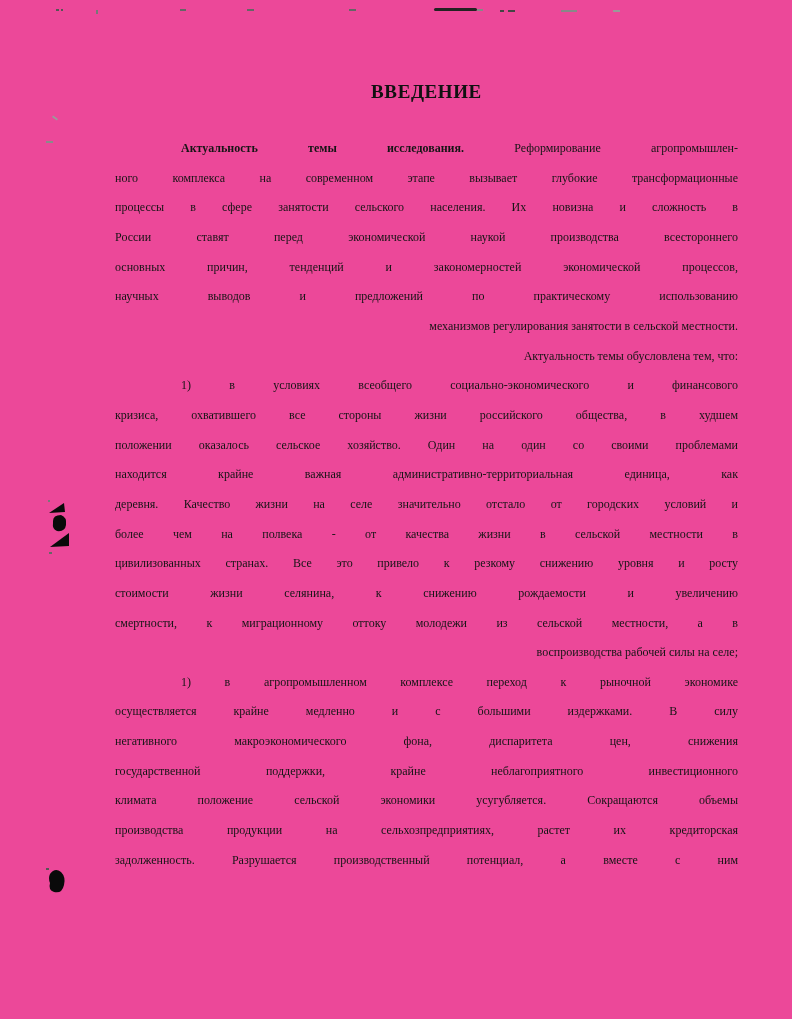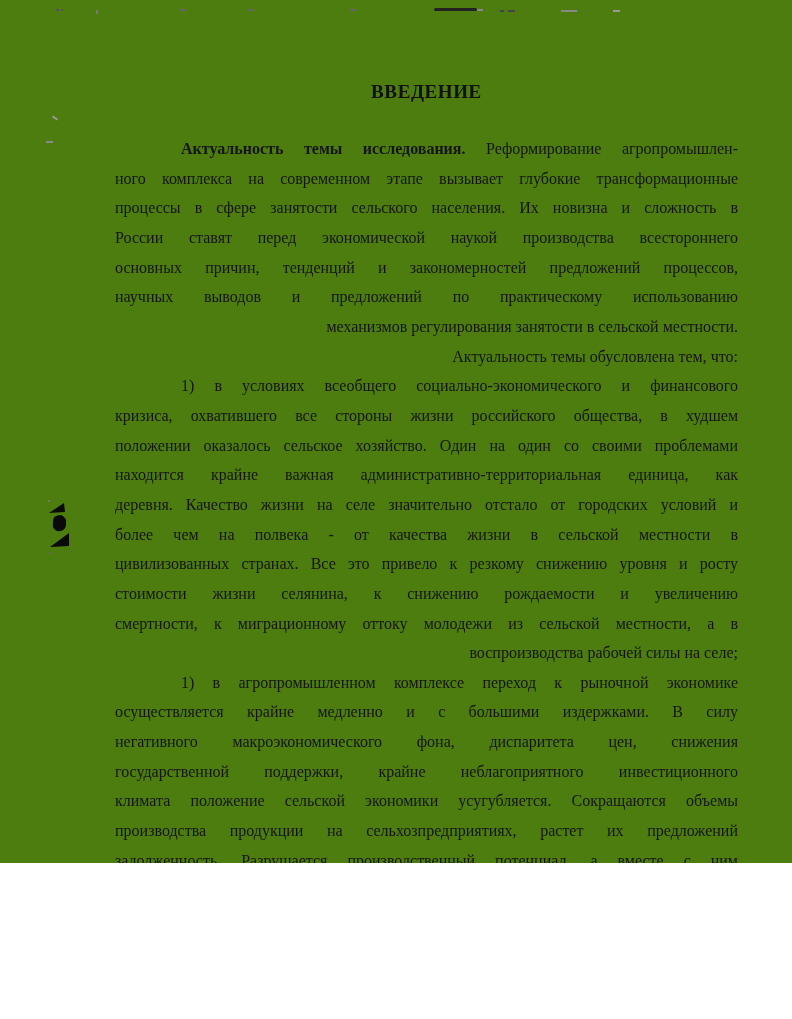--- a/index.html
+++ b/index.html
@@ -3,38 +3,38 @@
 <meta charset="utf-8">
 <style>
   html, body { margin: 0; padding: 0; }
   body {
     width: 792px; height: 1019px;
     background: #ffffff;
     font-family: "Liberation Serif", "DejaVu Serif", serif;
   }
   .page {
     position: relative;
-    width: 792px; height: 863px;
-    background: #4d7c0f;
+    width: 792px; height: 1019px;
+    background: #ec4899;
     overflow: hidden;
     color: #161616;
   }
   .title {
     position: absolute;
     top: 68px; left: 115px; width: 623px;
     text-align: center;
     font-weight: bold;
     font-size: 19px;
     letter-spacing: 0.6px;
     color: #111;
   }
   .text-block {
     position: absolute;
     top: 134px; left: 115px; width: 623px;
-    font-size: 16px;
+    font-size: 12px;
     line-height: 29.65px;
     color: #151515;
   }
   .line { text-align: right; white-space: normal; }
   .line.j { text-align: justify; text-align-last: justify; }
   .line.indent { text-indent: 66px; }
   .line .b { font-weight: bold; }
   
   .speck { position: absolute; background: #555; }
   .sp1  { left: 56px;  top: 9px;  width: 3px;  height: 2px; }
@@ -90,36 +90,36 @@
     <path d="M8 12 Q13 5 19 10 Q24 15 22 23 Q20 32 12 30 Q6 28 8 21 Q6 16 8 12 Z" fill="#0a0a0a"></path>
   </svg>
 
   <h1 class="title">ВВЕДЕНИЕ</h1>
 
   <section class="text-block">
       <div class="line j indent"><span class="b">Актуальность темы исследования.</span> <span>Реформирование агропромышлен-</span></div>
       <div class="line j"><span>ного комплекса на современном этапе вызывает глубокие трансформационные</span></div>
       <div class="line j"><span>процессы в сфере занятости сельского населения. Их новизна и сложность в</span></div>
       <div class="line j"><span>России ставят перед экономической наукой производства всестороннего</span></div>
-      <div class="line j"><span>основных причин, тенденций и закономерностей предложений процессов,</span></div>
+      <div class="line j"><span>основных причин, тенденций и закономерностей экономической процессов,</span></div>
       <div class="line j"><span>научных выводов и предложений по практическому использованию</span></div>
       <div class="line"><span>механизмов регулирования занятости в сельской местности.</span></div>
       <div class="line indent"><span>Актуальность темы обусловлена тем, что:</span></div>
       <div class="line j indent"><span>1) в условиях всеобщего социально-экономического и финансового</span></div>
       <div class="line j"><span>кризиса, охватившего все стороны жизни российского общества, в худшем</span></div>
       <div class="line j"><span>положении оказалось сельское хозяйство. Один на один со своими проблемами</span></div>
       <div class="line j"><span>находится крайне важная административно-территориальная единица, как</span></div>
       <div class="line j"><span>деревня. Качество жизни на селе значительно отстало от городских условий и</span></div>
       <div class="line j"><span>более чем на полвека - от качества жизни в сельской местности в</span></div>
       <div class="line j"><span>цивилизованных странах. Все это привело к резкому снижению уровня и росту</span></div>
       <div class="line j"><span>стоимости жизни селянина, к снижению рождаемости и увеличению</span></div>
       <div class="line j"><span>смертности, к миграционному оттоку молодежи из сельской местности, а в</span></div>
       <div class="line"><span>воспроизводства рабочей силы на селе;</span></div>
       <div class="line j indent"><span>1) в агропромышленном комплексе переход к рыночной экономике</span></div>
       <div class="line j"><span>осуществляется крайне медленно и с большими издержками. В силу</span></div>
       <div class="line j"><span>негативного макроэкономического фона, диспаритета цен, снижения</span></div>
       <div class="line j"><span>государственной поддержки, крайне неблагоприятного инвестиционного</span></div>
       <div class="line j"><span>климата положение сельской экономики усугубляется. Сокращаются объемы</span></div>
-      <div class="line j"><span>производства продукции на сельхозпредприятиях, растет их предложений</span></div>
+      <div class="line j"><span>производства продукции на сельхозпредприятиях, растет их кредиторская</span></div>
       <div class="line j"><span>задолженность. Разрушается производственный потенциал, а вместе с ним</span></div>
     </section>
 
 </div>
 
 </body></html>

